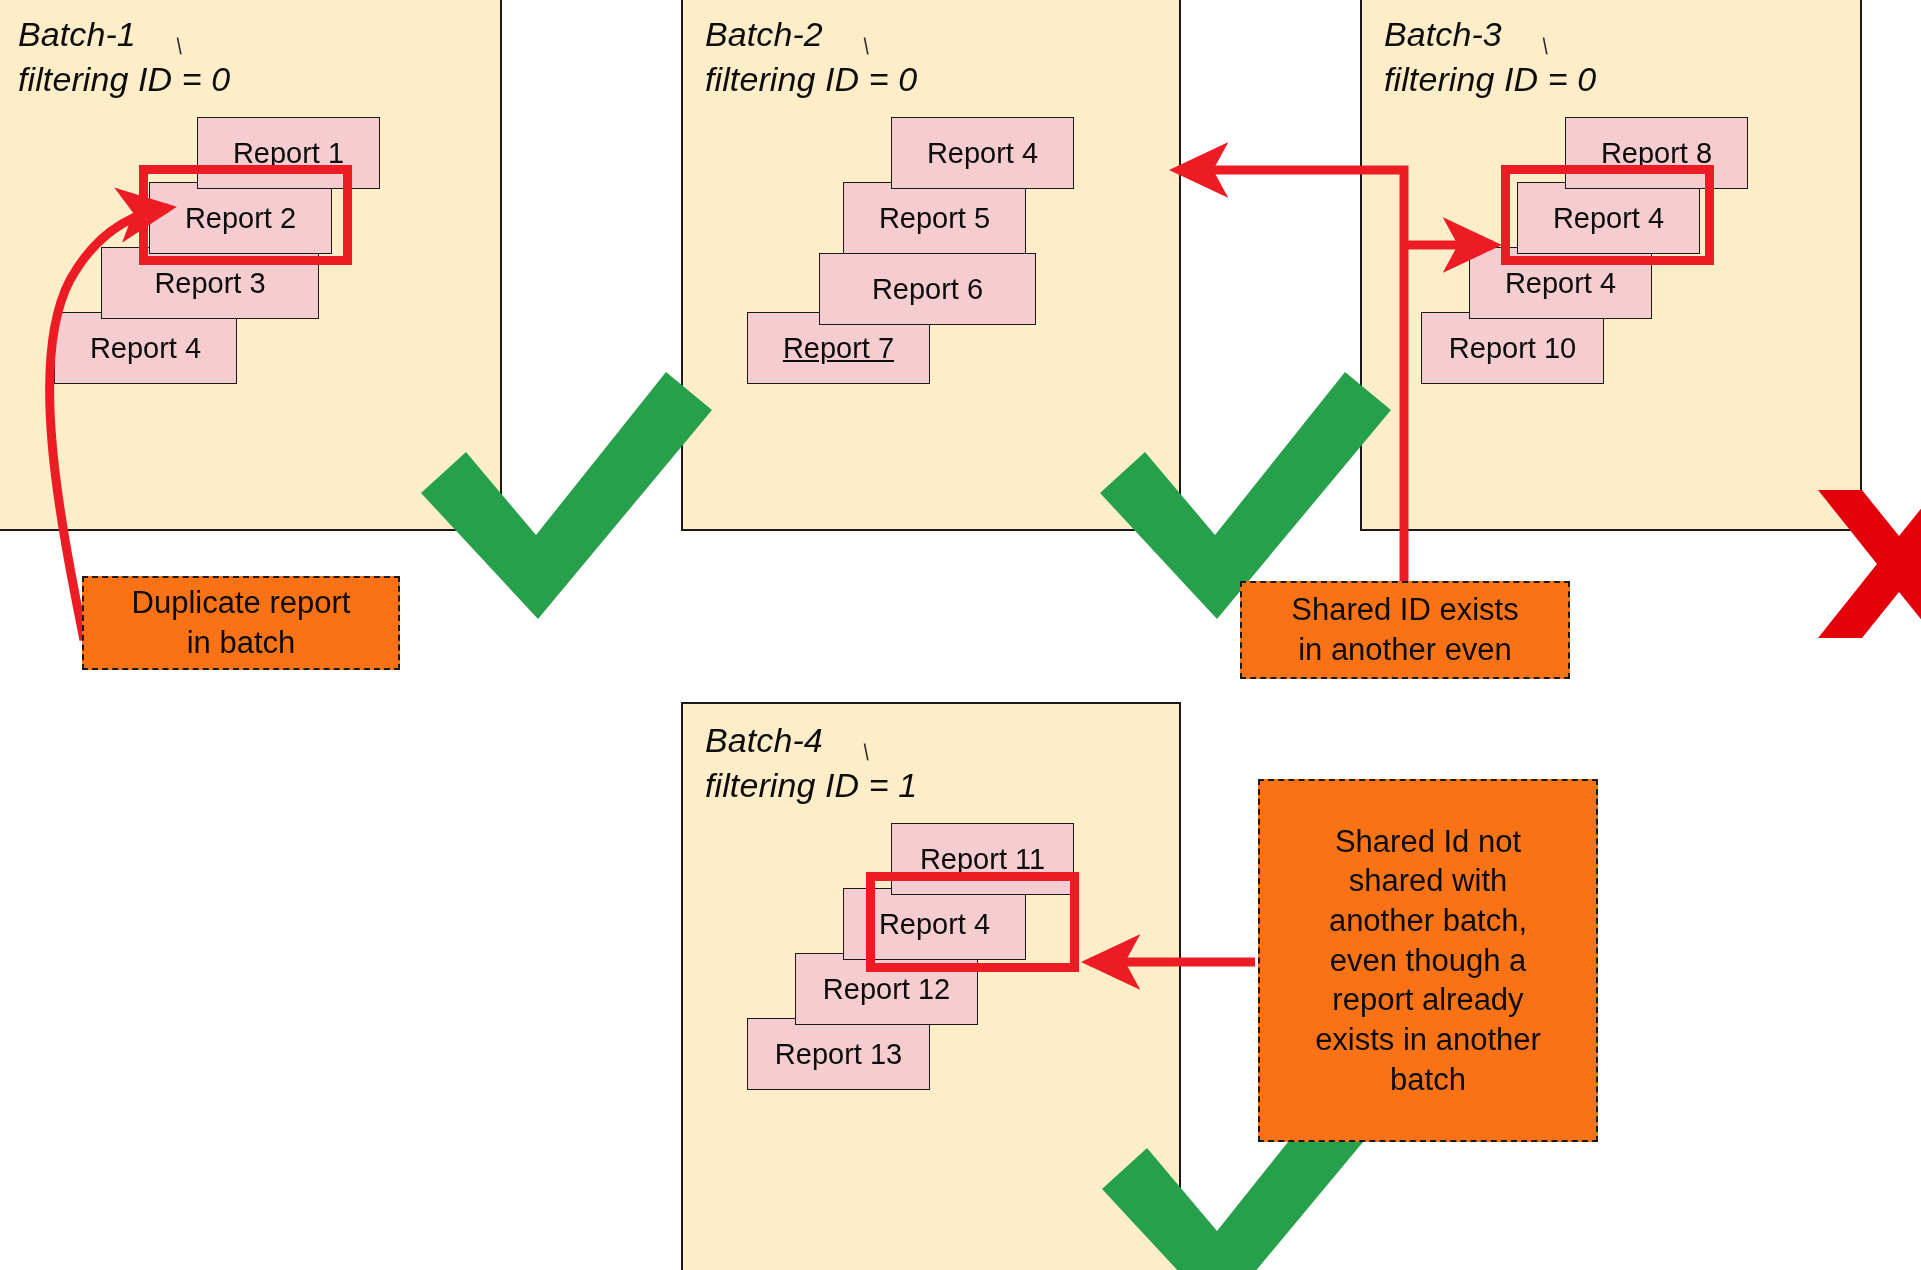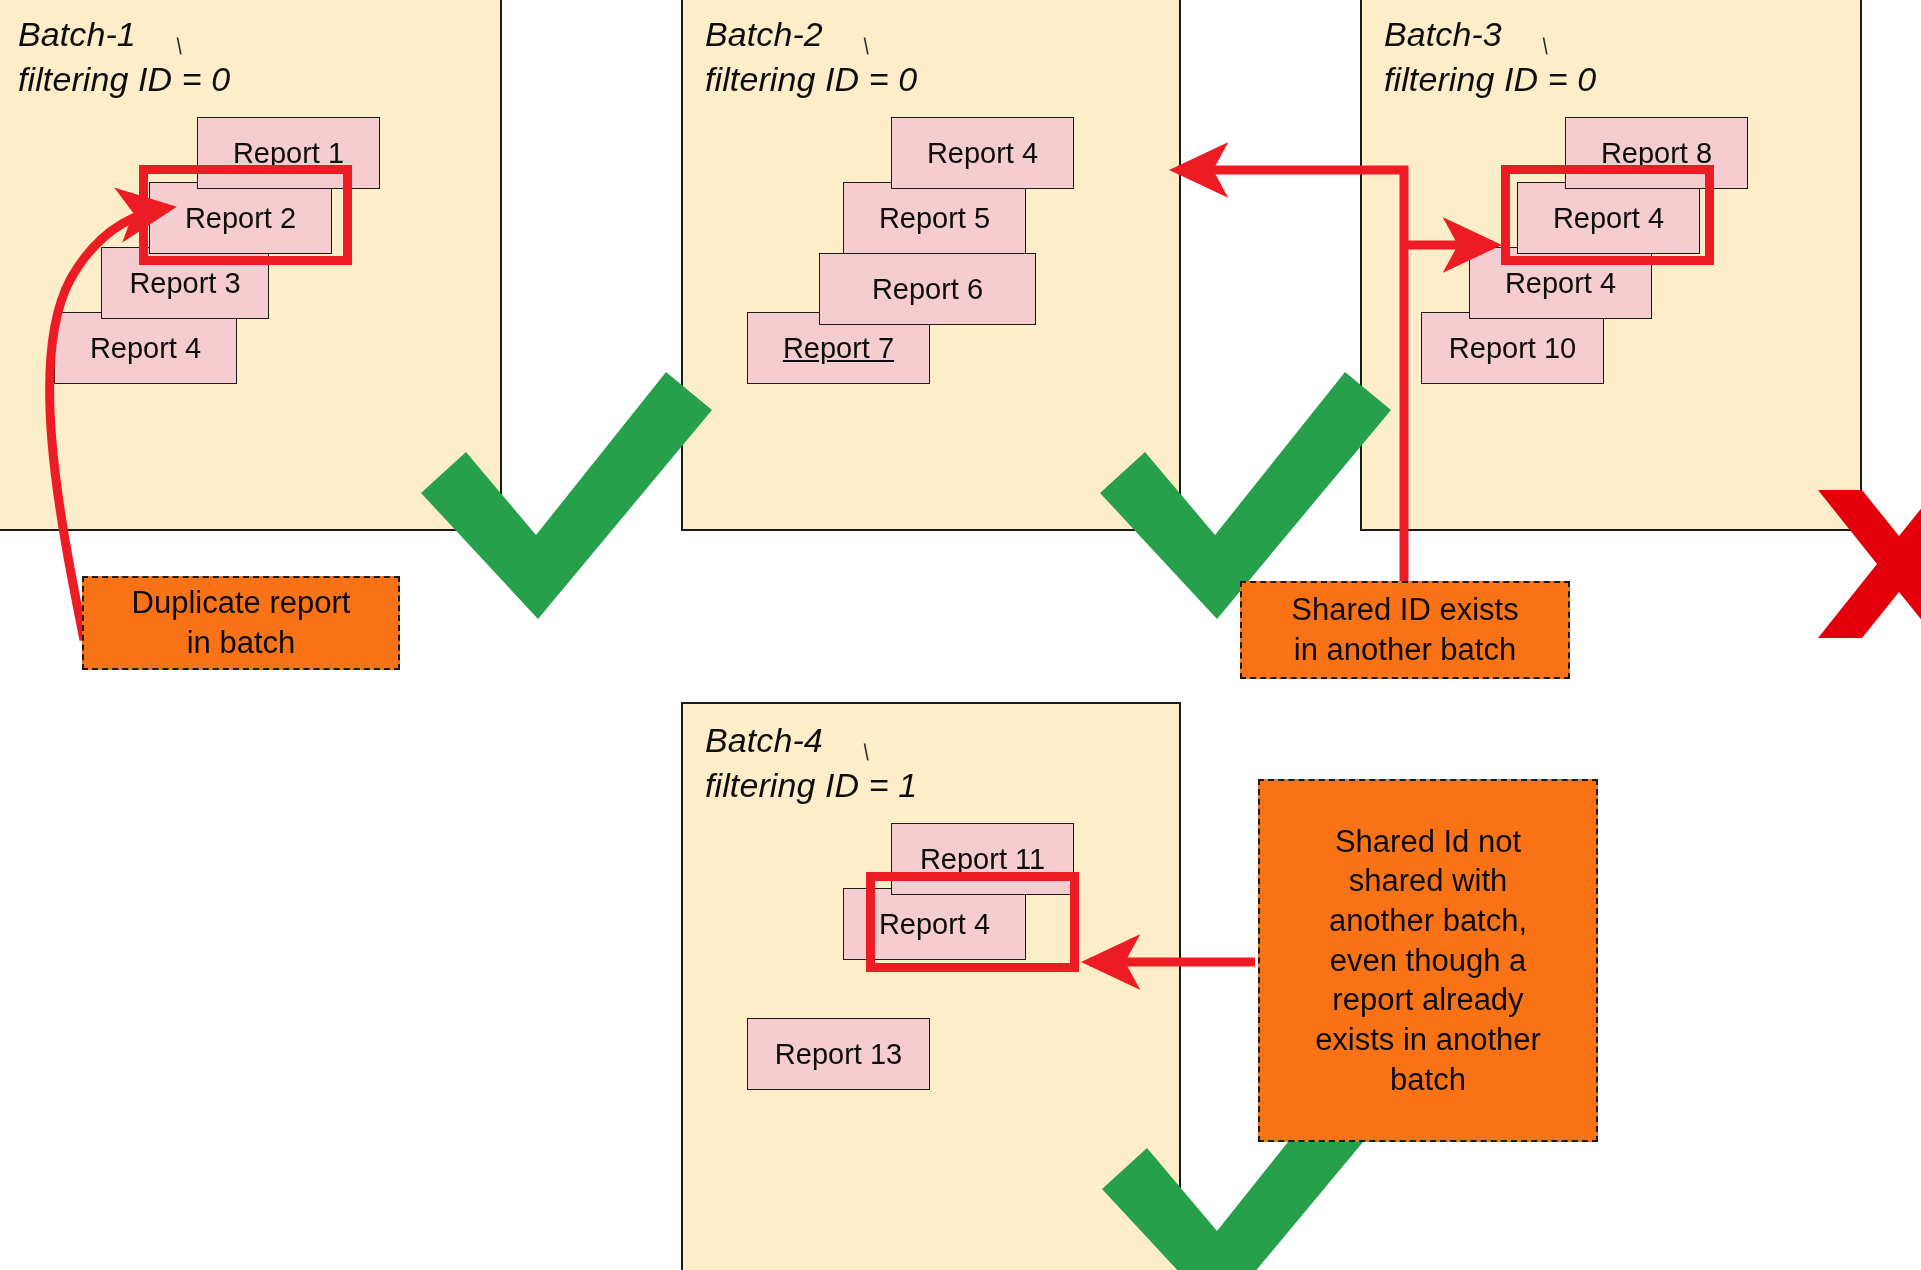--- a/index.html
+++ b/index.html
@@ -88,21 +88,21 @@
 
 <div id="canvas">
 
   <div class="batch" style="left:-6px; top:-4px; width:508px; height:535px;">
     <div class="batch-title">Batch-1
 filtering ID = 0</div>
     <div class="batch-tick" style="left:176px; top:36px;">∖</div>
 
     <div class="report" style="left:201px; top:119px; width:183px; height:72px; z-index:4;">Report 1</div>
     <div class="report" style="left:153px; top:184px; width:183px; height:72px; z-index:3;">Report 2</div>
-    <div class="report" style="left:105px; top:249px; width:168px; height:72px; z-index:2;">Report 3</div>
+    <div class="report" style="left:105px; top:249px; width:218px; height:72px; z-index:2;">Report 3</div>
     <div class="report" style="left:58px; top:314px; width:183px; height:72px; z-index:1;">Report 4</div>
   </div>
   <div class="hl" style="left:139px; top:165px; width:213px; height:100px;"></div>
 
   <div class="batch" style="left:681px; top:-4px; width:500px; height:535px;">
     <div class="batch-title">Batch-2
 filtering ID = 0</div>
     <div class="batch-tick" style="left:176px; top:36px;">∖</div>
 
     <div class="report" style="left:208px; top:119px; width:183px; height:72px; z-index:4;">Report 4</div>
@@ -123,20 +123,21 @@
   </div>
   <div class="hl" style="left:1501px; top:165px; width:213px; height:100px;"></div>
 
   <div class="batch" style="left:681px; top:702px; width:500px; height:685px;">
     <div class="batch-title">Batch-4
 filtering ID = 1</div>
     <div class="batch-tick" style="left:176px; top:36px;">∖</div>
 
     <div class="report" style="left:208px; top:119px; width:183px; height:72px; z-index:4;">Report 11</div>
     <div class="report" style="left:160px; top:184px; width:183px; height:72px; z-index:3;">Report 4</div>
+    <div class="report" style="left:112px; top:249px; width:183px; height:72px; z-index:2;">Report 12</div>
     <div class="report" style="left:64px; top:314px; width:183px; height:72px; z-index:1;">Report 13</div>
   </div>
   <div class="hl" style="left:866px; top:872px; width:213px; height:100px;"></div>
 
   <svg class="svg-layer" viewBox="0 0 1921 1270">
     <defs>
       <marker id="arrowRed" markerWidth="7" markerHeight="7" refX="5.6" refY="3.5" orient="auto" markerUnits="strokeWidth">
         <path d="M0,0.4 L6.6,3.5 L0,6.6 L1.7,3.5 Z" fill="#ed1c24"></path>
       </marker>
     </defs>
@@ -153,21 +154,21 @@
     <path class="mark-check" d="M1102,1189 L1147,1148 L1217,1231 L1347,1068 L1393,1106 L1219,1315 Z" fill="#27a04b"></path>
 
     <path d="M1818,490 L1862,490 L1899,536 L1936,490 L1980,490 L1921,564 L1980,638
              L1936,638 L1899,592 L1862,638 L1818,638 L1877,564 Z" fill="#e3000b"></path>
   </svg>
 
   <div class="callout" style="left:82px; top:576px; width:318px; height:94px;">Duplicate report
 in batch</div>
 
   <div class="callout" style="left:1240px; top:581px; width:330px; height:98px;">Shared ID exists
-in another batch</div>
+in another even</div>
 
   <div class="callout" style="left:1258px; top:779px; width:340px; height:363px;">Shared Id not
 shared with
 another batch,
 even though a
 report already
 exists in another
 batch</div>
 
 </div>

